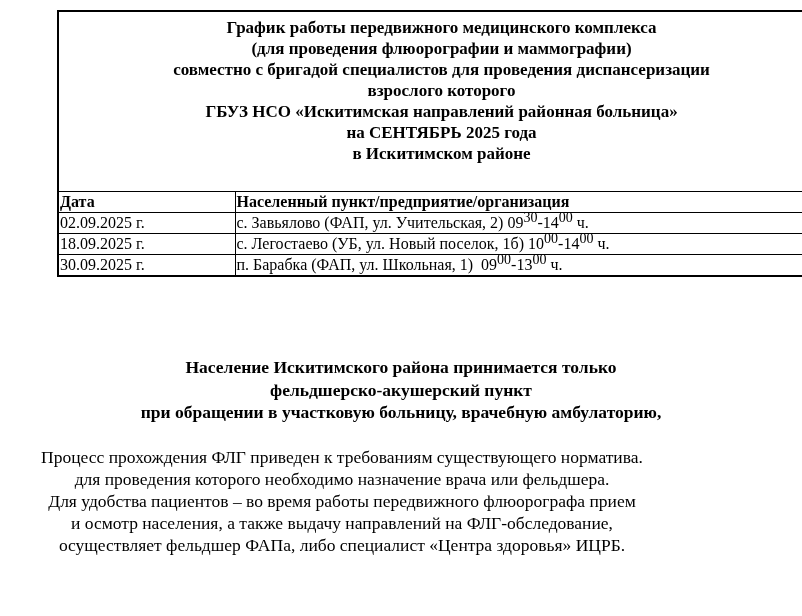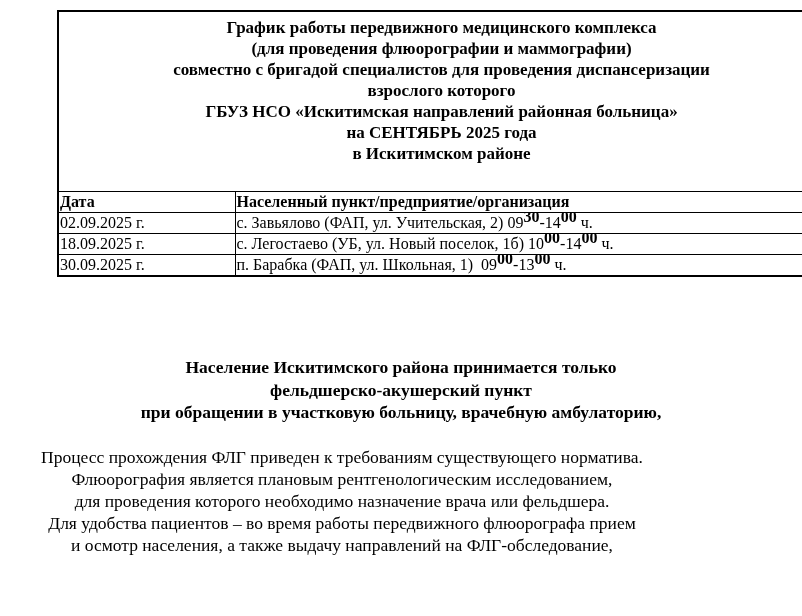--- a/index.html
+++ b/index.html
@@ -43,24 +43,23 @@
     padding: 0 1px;
     overflow: hidden;
   }
   .hdr {
     font-weight: bold;
   }
   .loc {
     white-space: pre;
   }
   .sup {
-    font-size: 16px;
+    font-size: 14px;
     vertical-align: super;
     line-height: 0;
-    font-weight: bold;
   }
   .notice {
     position: absolute;
     top: 356px;
     left: 0;
     width: 802px;
     text-align: center;
     font-weight: bold;
     font-size: 17.5px;
     line-height: 22.5px;
@@ -119,19 +118,19 @@
   </table>
 
   <div class="notice">
       <div>Население Искитимского района принимается только</div>
       <div>фельдшерско-акушерский пункт</div>
       <div>при обращении в участковую больницу, врачебную амбулаторию,</div>
     </div>
 
   <div class="info">
       <div>Процесс прохождения ФЛГ приведен к требованиям существующего норматива.</div>
-      <div>Флюорография является плановым рентгенологическим исследованием,</div>
       <div>для проведения которого необходимо назначение врача или фельдшера.</div>
       <div>Для удобства пациентов – во время работы передвижного флюорографа прием</div>
       <div>и осмотр населения, а также выдачу направлений на ФЛГ-обследование,</div>
+      <div>осуществляет фельдшер ФАПа, либо специалист «Центра здоровья» ИЦРБ.</div>
     </div>
 
 </div>
 
 </body></html>

